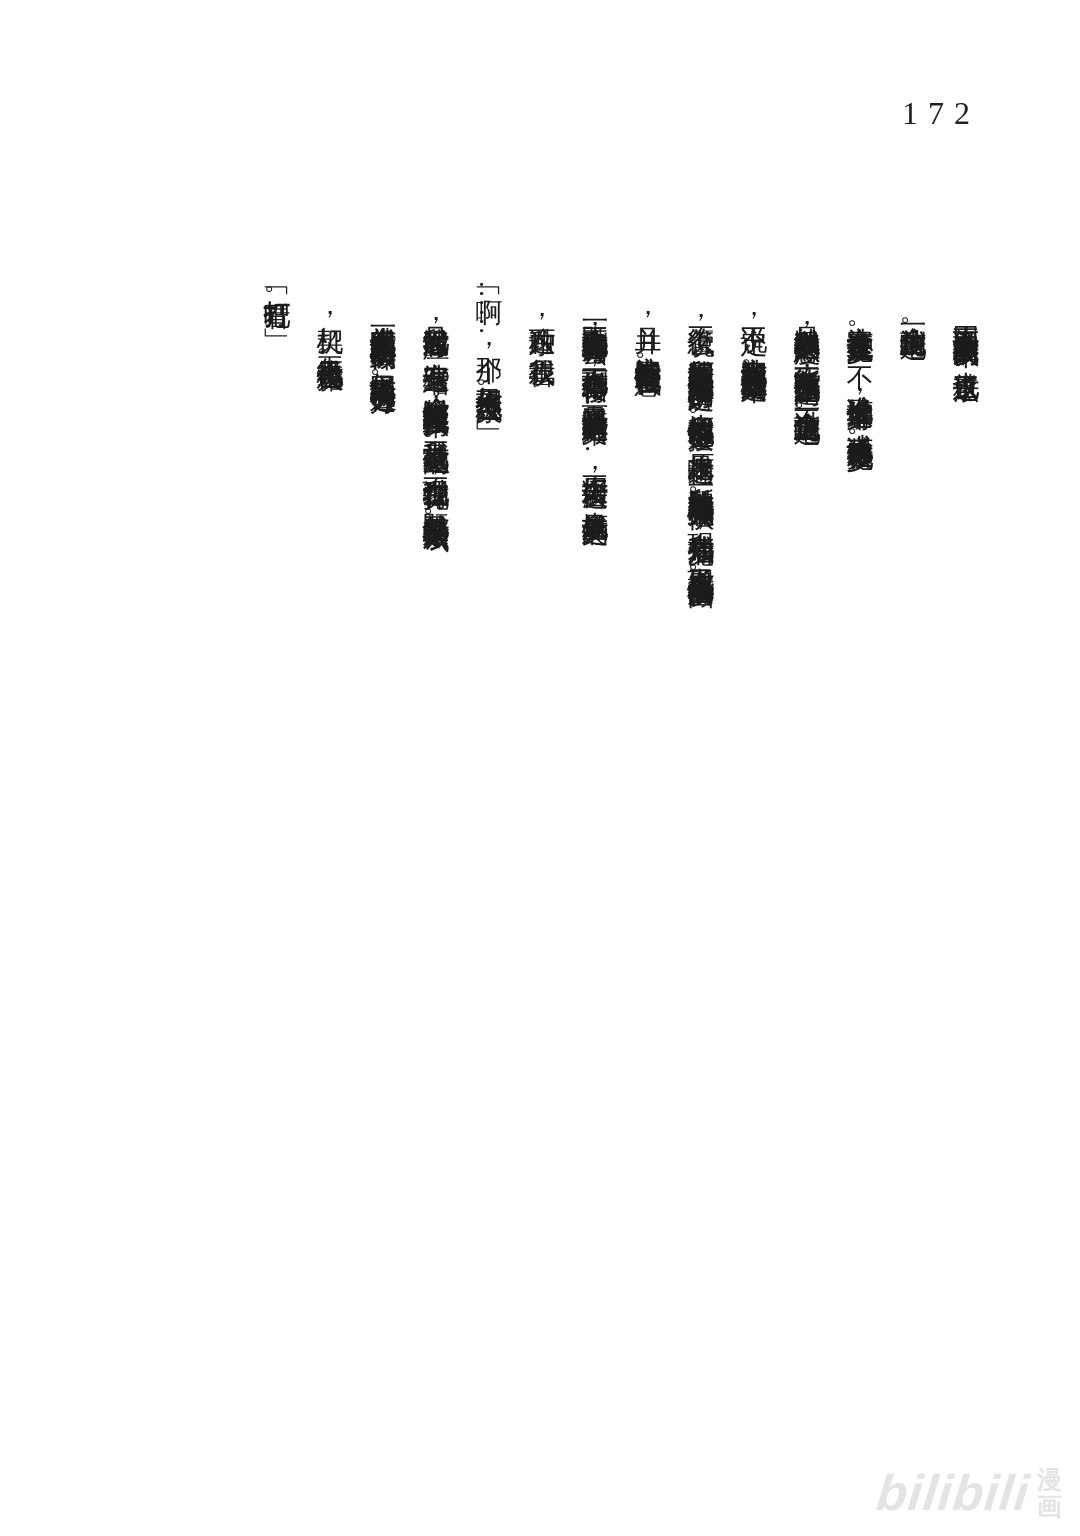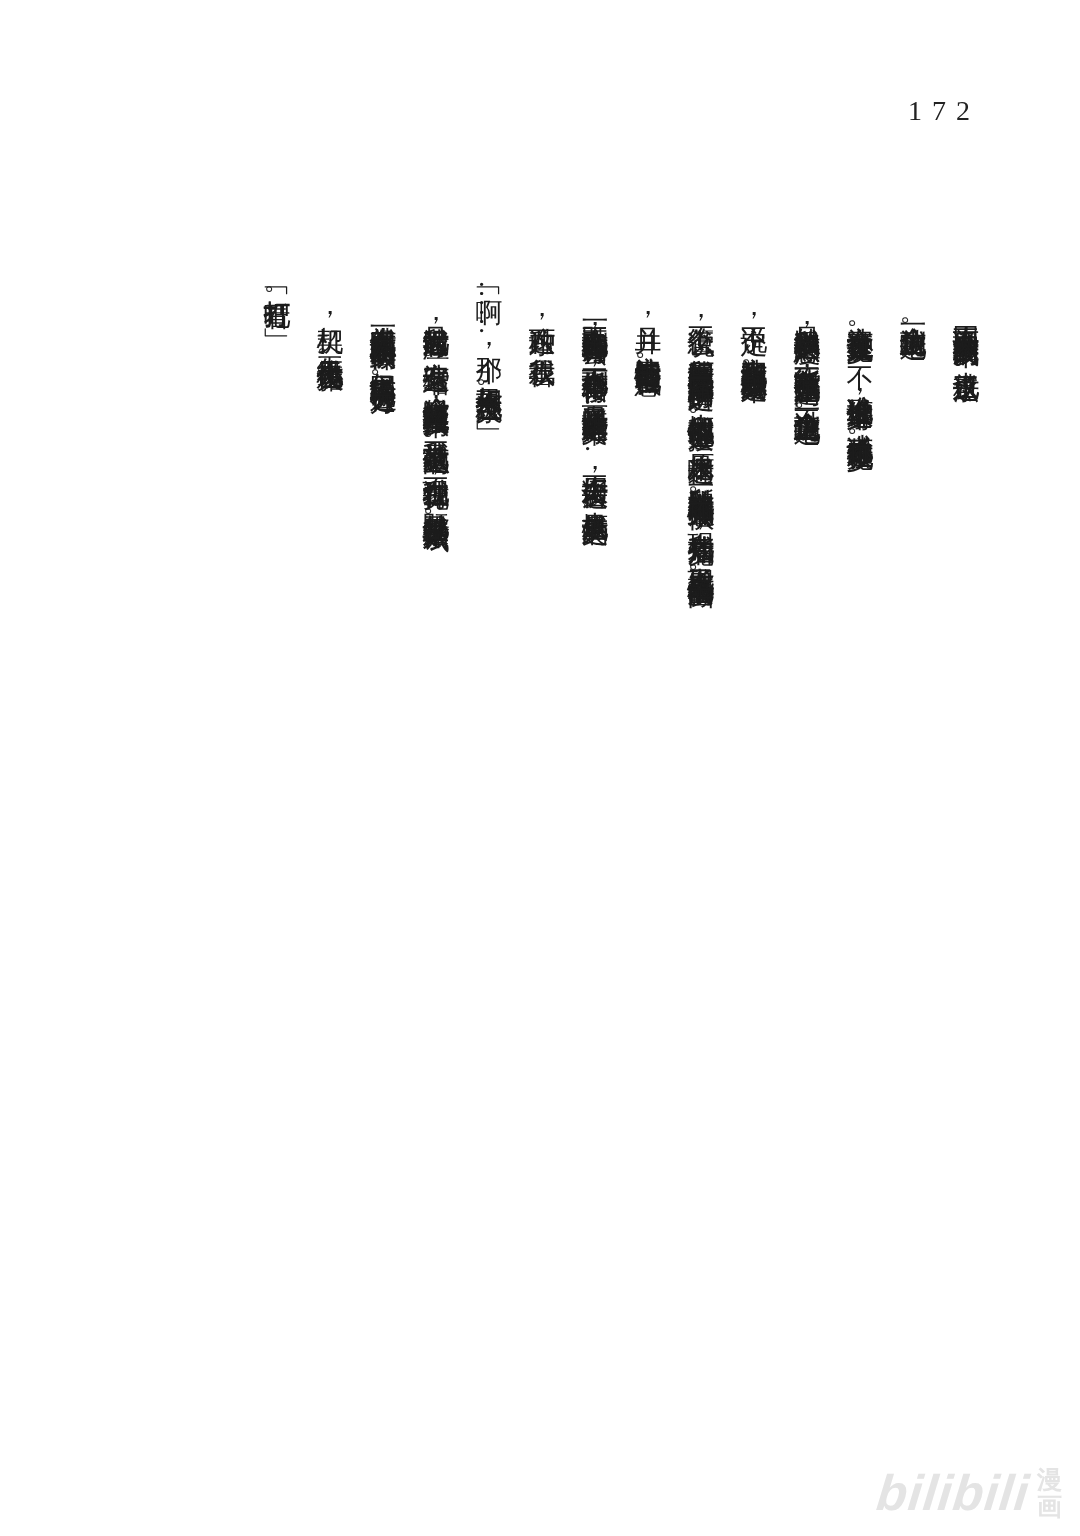--- a/index.html
+++ b/index.html
@@ -13,21 +13,21 @@
   }
   .page {
     position: absolute;
     inset: 0;
     background: #ffffff;
   }
   .page-number {
     position: absolute;
     top: 95px;
     right: 100px;
-    font-size: 28px;
+    font-size: 32px;
     letter-spacing: 10px;
     color: #222222;
     font-family: "Liberation Serif", "DejaVu Serif", serif;
   }
   .text-block {
     position: absolute;
     top: 278px;
     right: 88px;
     height: 1180px;
     writing-mode: vertical-rl;

